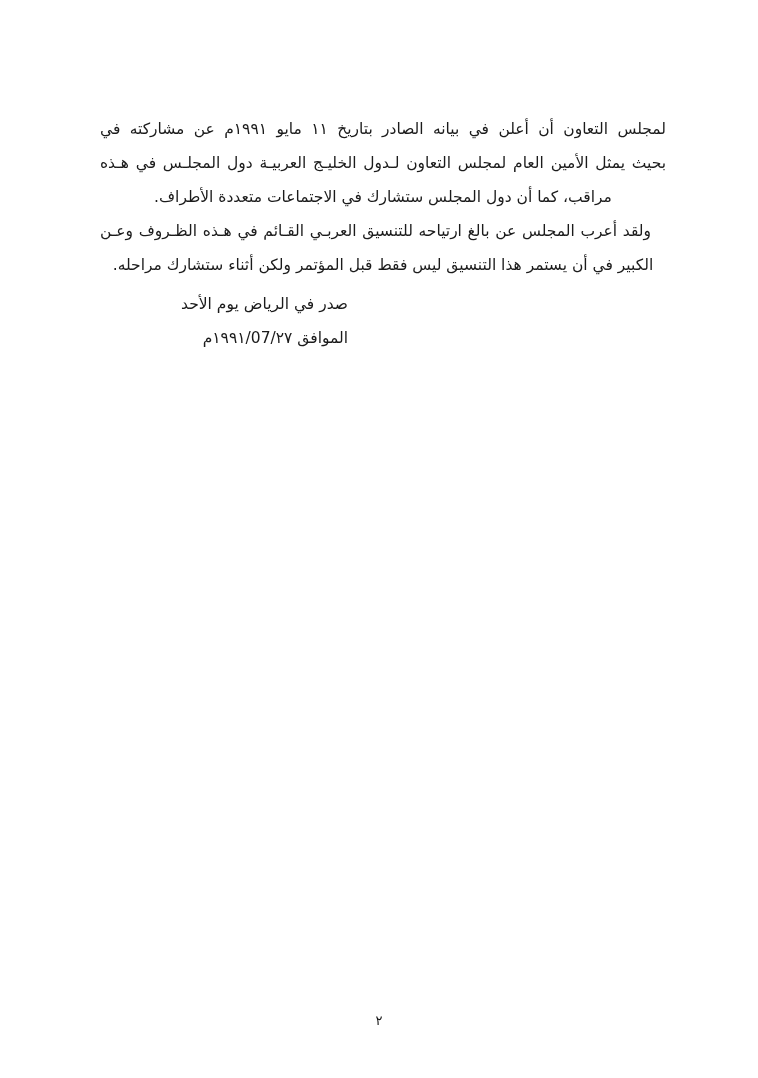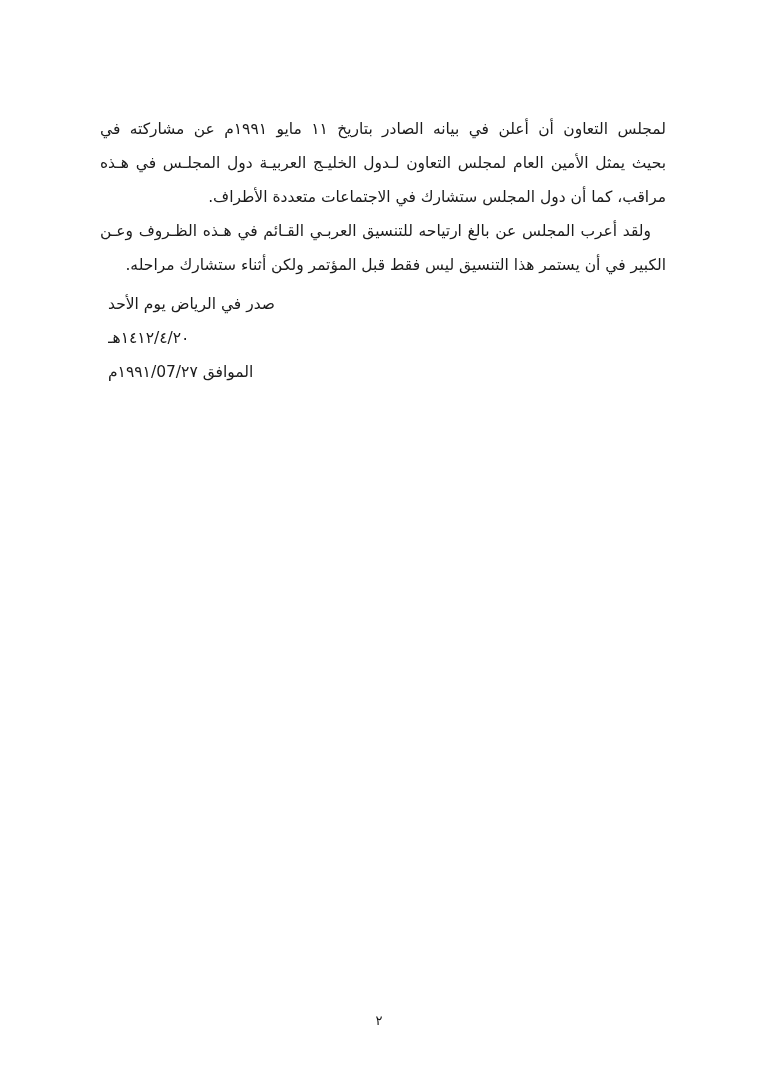--- a/index.html
+++ b/index.html
@@ -30,33 +30,33 @@
     height: 34px;
     overflow: hidden;
   }
   
   .just {
     text-align: justify;
     text-align-last: justify;
   }
   
   .end {
-    text-align: right;
+    text-align: center;
   }
   
   .indent {
     padding-right: 15px;
   }
   
   .sig-block {
     width: 240px;
     margin: 5px 318px 0 0;
   }
   .sig {
-    text-align: left;
+    text-align: right;
   }
   .page-number {
     position: absolute;
     top: 1013px;
     left: 0;
     width: 100%;
     text-align: center;
     direction: rtl;
     font-size: 13px;
     color: #111111;
@@ -74,21 +74,20 @@
     <div class="line just">بحيث يمثل الأمين العام لمجلس التعاون لـدول الخليـج العربيـة دول المجلـس في هـذه المرحلـة بصفـة</div>
 
     <div class="line end">مراقب، كما أن دول المجلس ستشارك في الاجتماعات متعددة الأطراف.</div>
 
     <div class="line just indent">ولقد أعرب المجلس عن بالغ ارتياحه للتنسيق العربـي القـائم في هـذه الظـروف وعـن الأمـل</div>
 
     <div class="line end">الكبير في أن يستمر هذا التنسيق ليس فقط قبل المؤتمر ولكن أثناء ستشارك مراحله.</div>
 
     <div class="sig-block">
       <div class="line sig">صدر في الرياض يوم الأحد</div>
-      <div class="line sig">١٤١٢/٤/٢٠هـ</div>
       <div class="line sig">الموافق ١٩٩١/07/٢٧م</div>
     </div>
 
   </div>
 
   <div class="page-number">٢</div>
 
 </div>
 
 </body></html>

